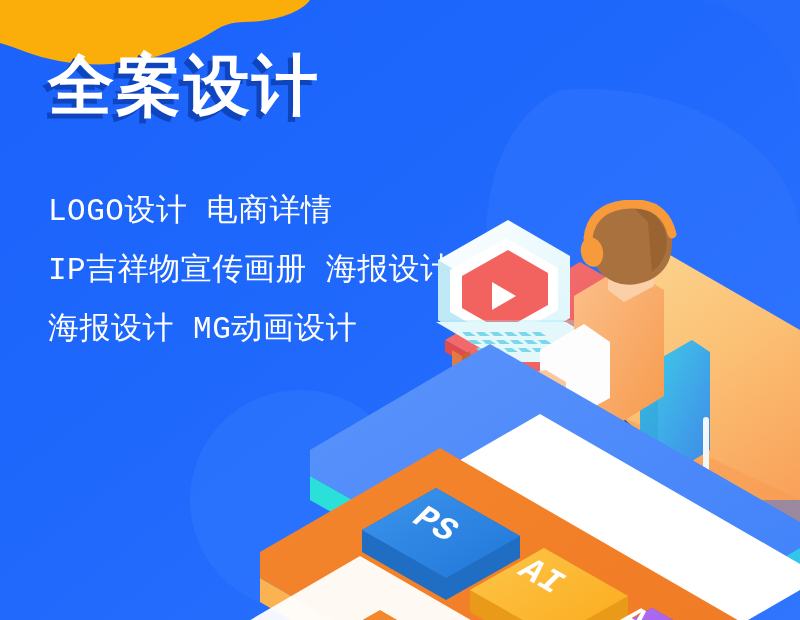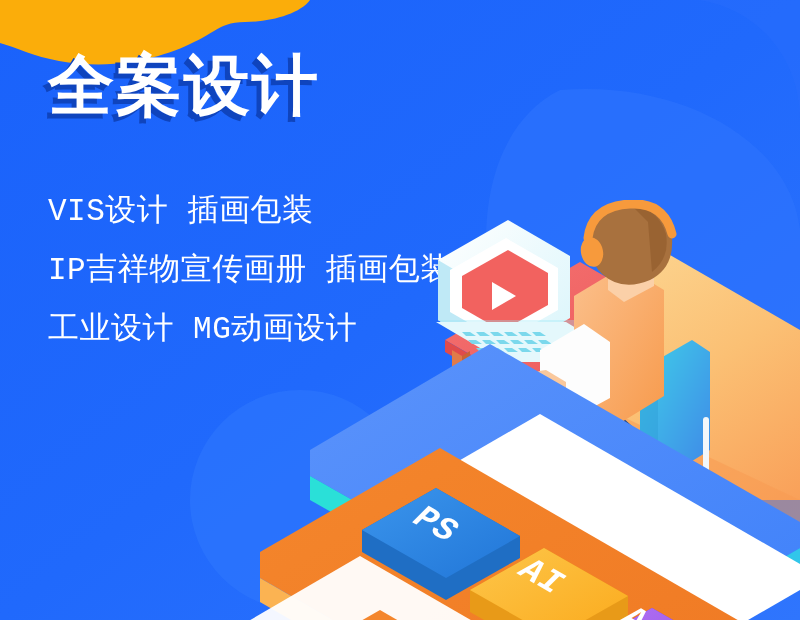--- a/index.html
+++ b/index.html
@@ -102,23 +102,23 @@
   </div>
 
   <svg class="orange-blob" viewBox="0 0 330 80" xmlns="http://www.w3.org/2000/svg">
     <path d="M0 0 L310 0 C300 14 270 22 245 22 C230 22 222 26 214 31
              C196 42 170 56 130 62 C92 68 52 62 26 52 C16 48 7 45 0 43 Z" fill="#fbad0a"></path>
   </svg>
 
   <div class="headline">全案设计</div>
 
   <div class="service-list">
-    <div class="service-line">VIS设计 插画包装</div>
-    <div class="service-line">IP吉祥物宣传画册  插画包装</div>
-    <div class="service-line">工业设计  MG动画设计</div>
+    <div class="service-line">LOGO设计 电商详情</div>
+    <div class="service-line">IP吉祥物宣传画册  海报设计</div>
+    <div class="service-line">海报设计  MG动画设计</div>
   </div>
 
   <div class="illustration">
     <svg width="560" height="420" viewBox="0 0 560 420" xmlns="http://www.w3.org/2000/svg">
       <defs>
         <linearGradient id="floorGrad" x1="0" y1="0" x2="1" y2="1">
           <stop offset="0%" stop-color="#fde3a3"></stop>
           <stop offset="60%" stop-color="#fbc074"></stop>
           <stop offset="100%" stop-color="#f9a059"></stop>
         </linearGradient>

